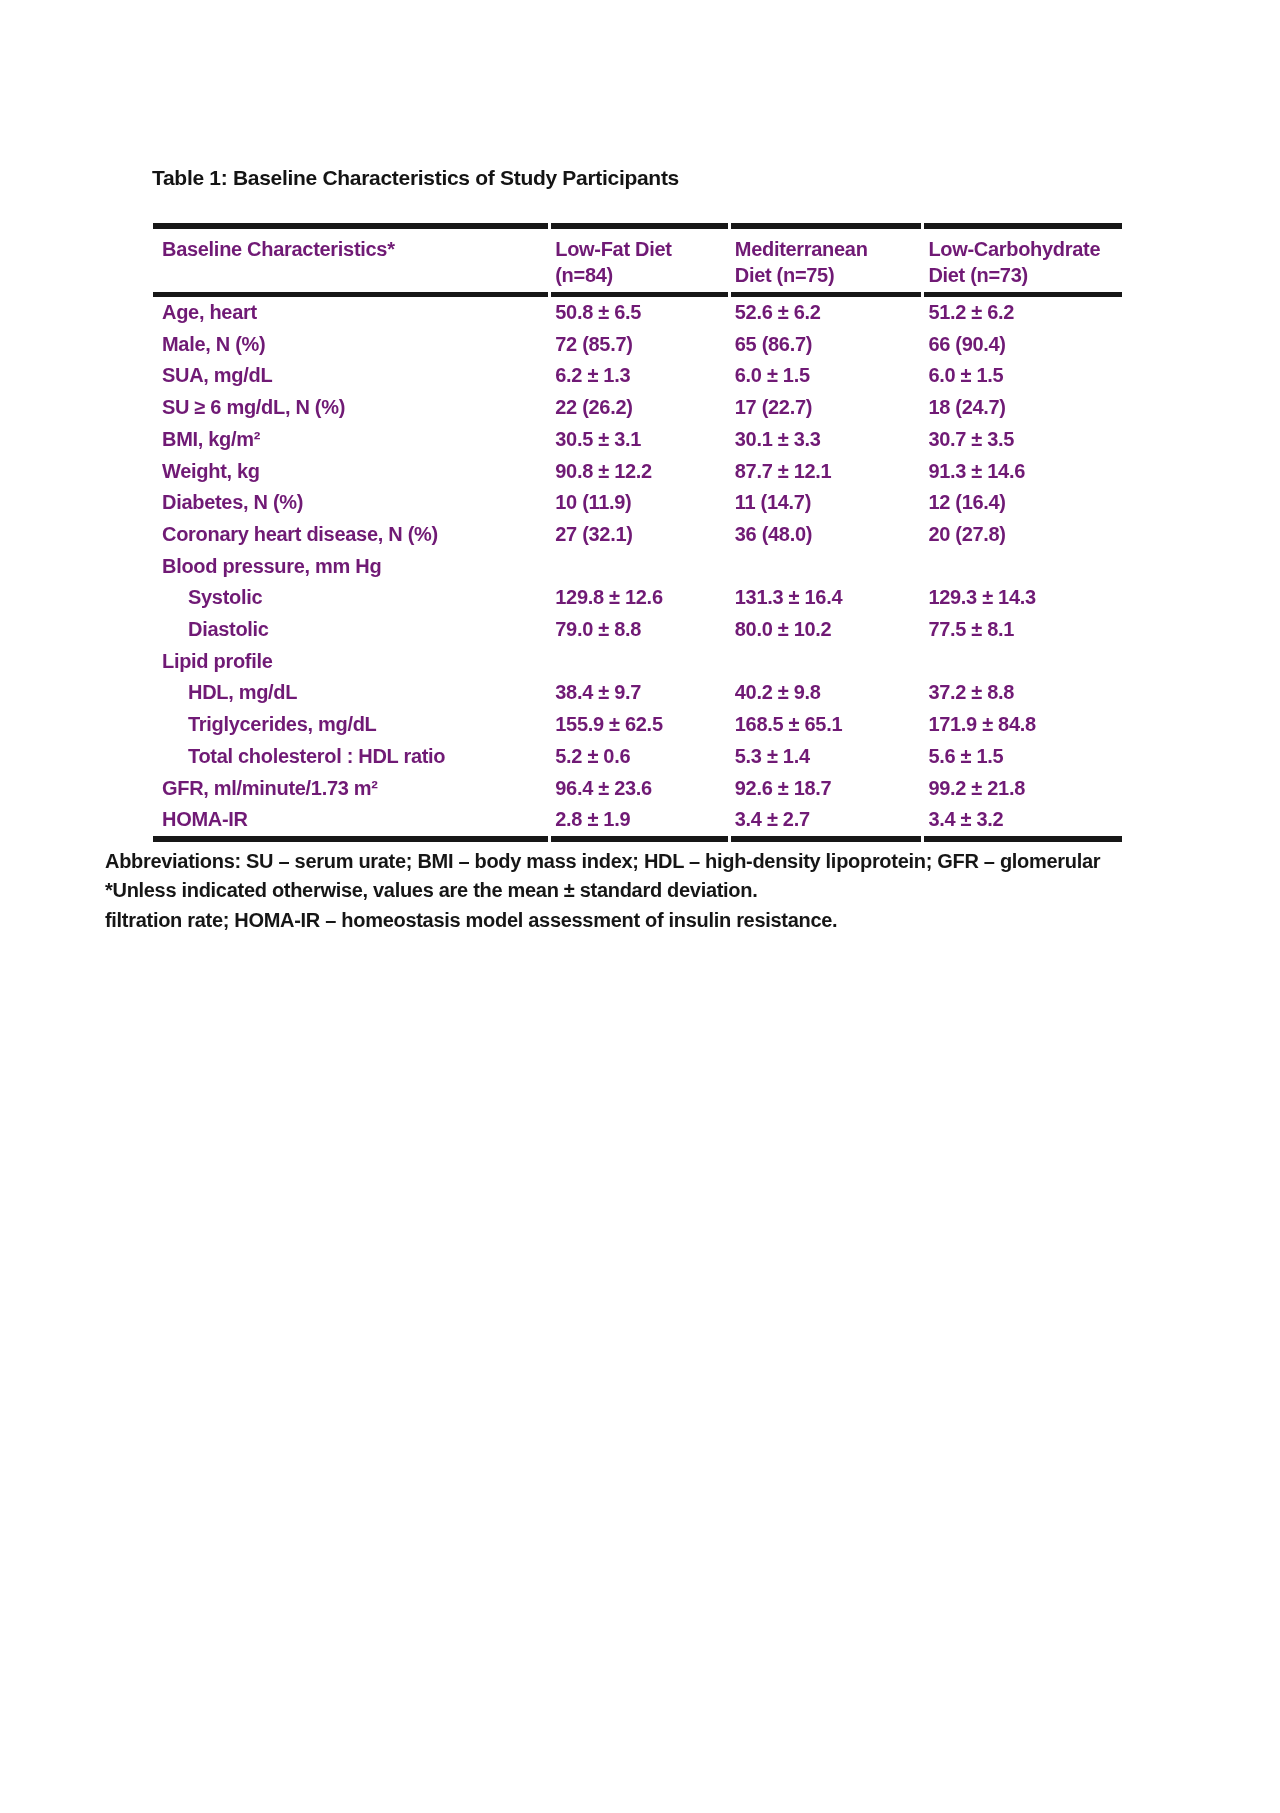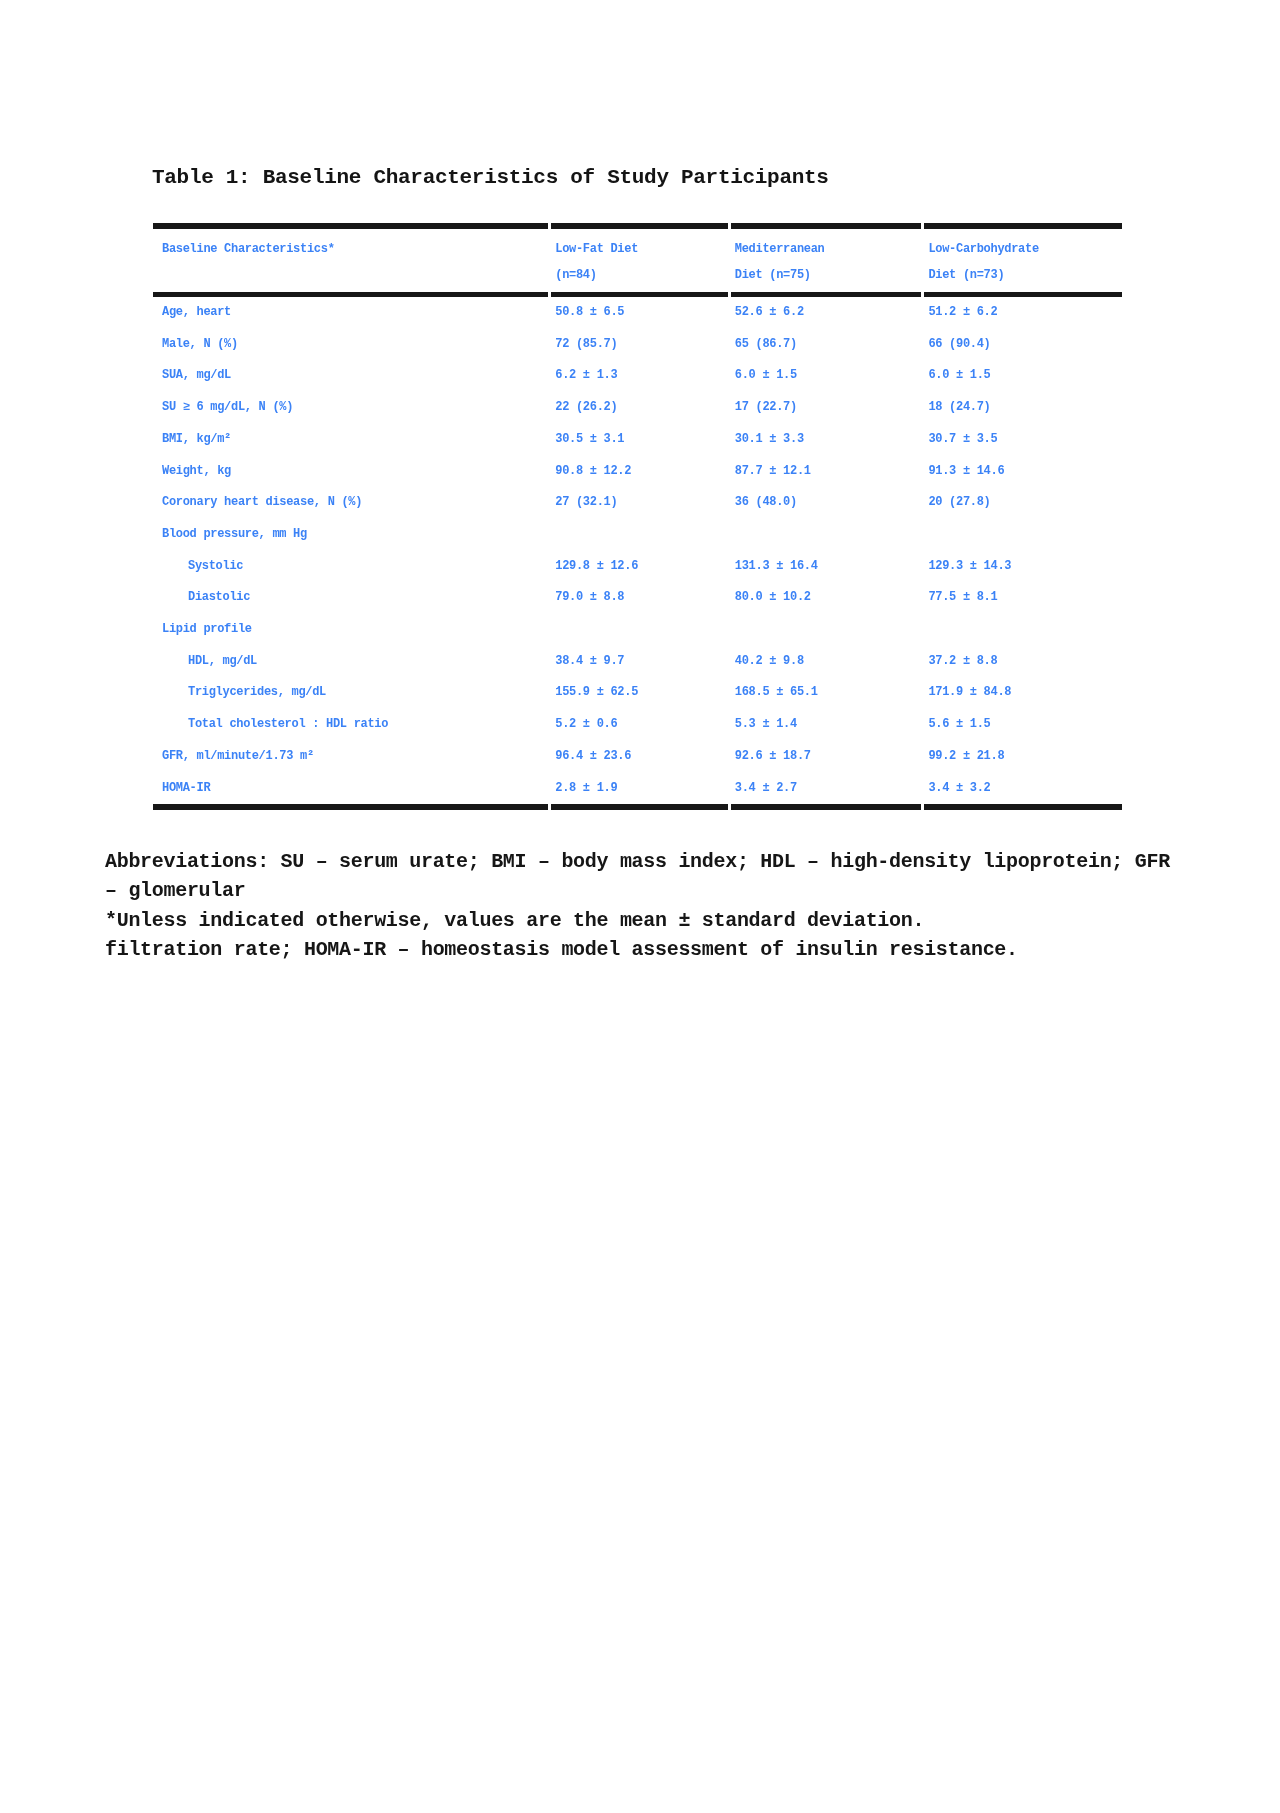--- a/index.html
+++ b/index.html
@@ -5,45 +5,45 @@
   html, body {
     margin: 0;
     padding: 0;
     background: #ffffff;
   }
   .page {
     position: relative;
     width: 1191px;
     height: 1813px;
     background: #ffffff;
-    font-family: Liberation Mono, monospace;
+    font-family: Liberation Sans, sans-serif;
     color: #1a1a1a;
     overflow: hidden;
   }
   .title {
     position: absolute;
     left: 152px;
     top: 166px;
     margin: 0;
     font-size: 21px;
     font-weight: 700;
     letter-spacing: -0.3px;
     color: #141414;
   }
   table.tbl {
     position: absolute;
     left: 150px;
     top: 223px;
     width: 975px;
     border-collapse: separate;
     border-spacing: 3px 0;
-    font-size: 12px;
+    font-size: 20px;
     font-weight: 700;
     letter-spacing: -0.3px;
-    color: #3b82f6;
+    color: #701a75;
     table-layout: fixed;
   }
   .tbl th, .tbl td {
     padding: 0;
     text-align: left;
     vertical-align: middle;
     white-space: nowrap;
     overflow: visible;
   }
   .tbl thead th {
@@ -140,20 +140,26 @@
         <td class="val">30.1 ± 3.3</td>
         <td class="val">30.7 ± 3.5</td>
       </tr>
       <tr>
         <td class="lbl">Weight, kg</td>
         <td class="val">90.8 ± 12.2</td>
         <td class="val">87.7 ± 12.1</td>
         <td class="val">91.3 ± 14.6</td>
       </tr>
       <tr>
+        <td class="lbl">Diabetes, N (%)</td>
+        <td class="val">10 (11.9)</td>
+        <td class="val">11 (14.7)</td>
+        <td class="val">12 (16.4)</td>
+      </tr>
+      <tr>
         <td class="lbl">Coronary heart disease, N (%)</td>
         <td class="val">27 (32.1)</td>
         <td class="val">36 (48.0)</td>
         <td class="val">20 (27.8)</td>
       </tr>
       <tr>
         <td class="lbl">Blood pressure, mm Hg</td>
         <td class="val"></td>
         <td class="val"></td>
         <td class="val"></td>

